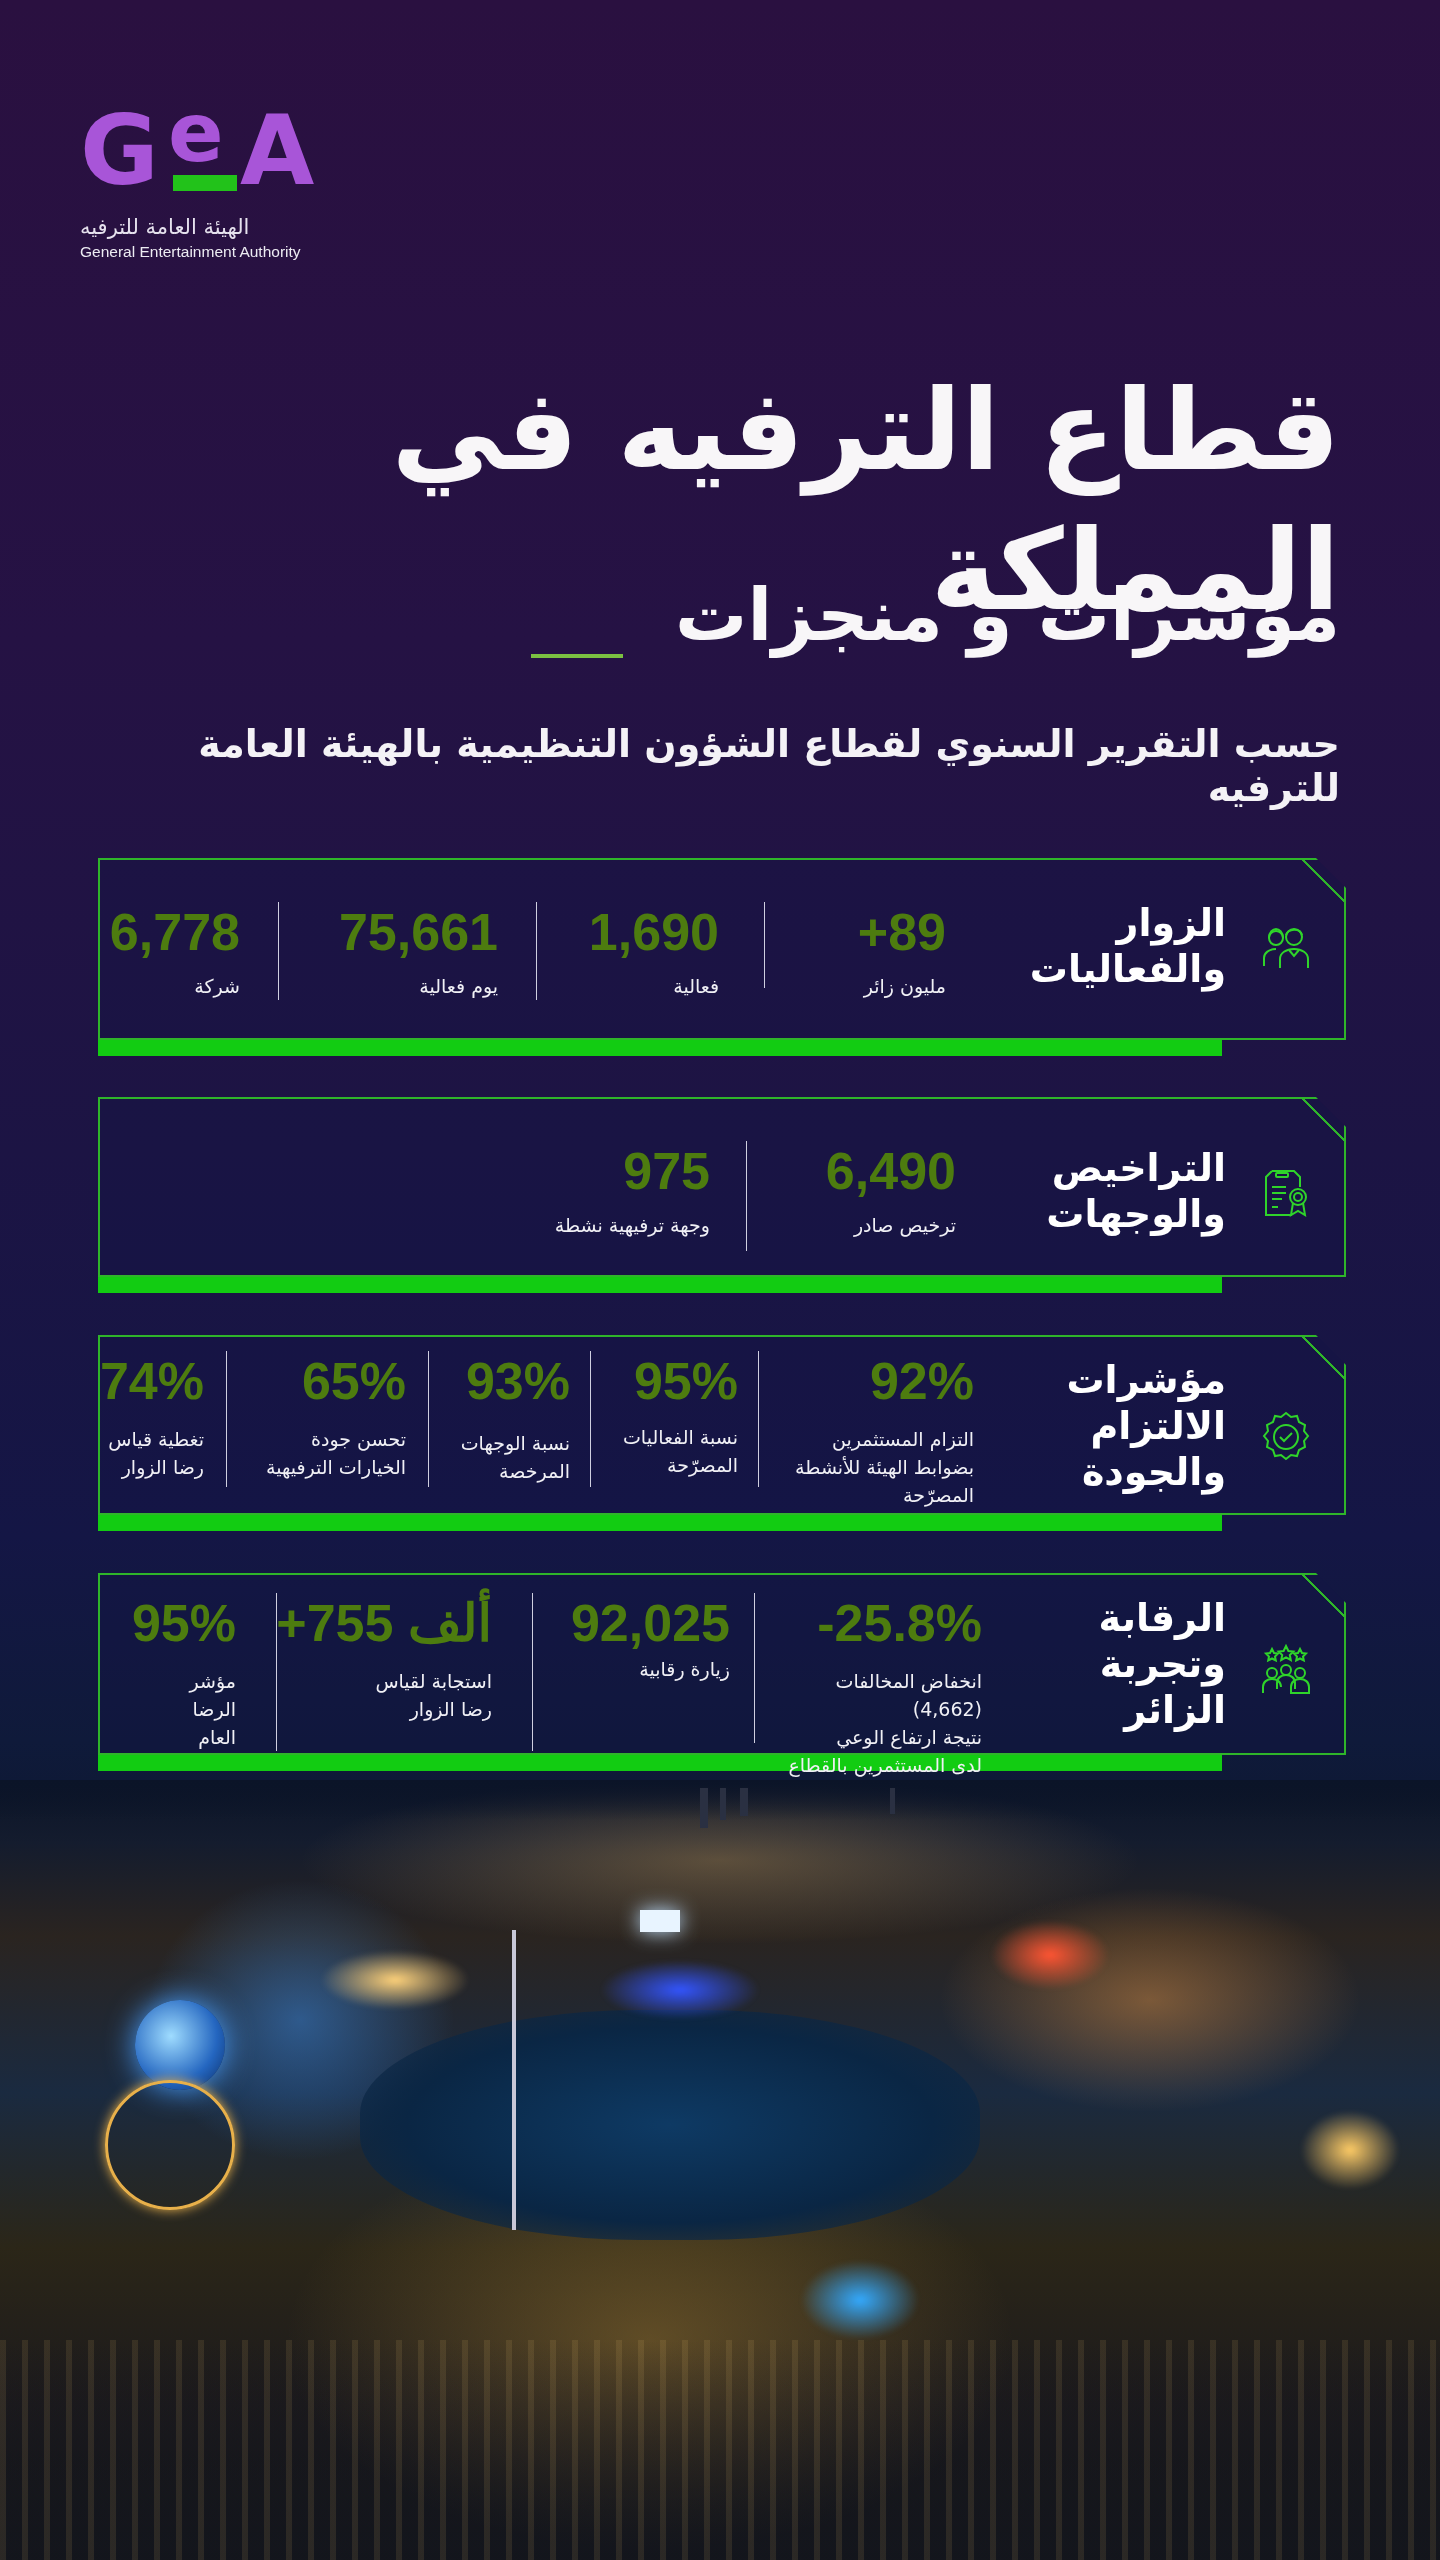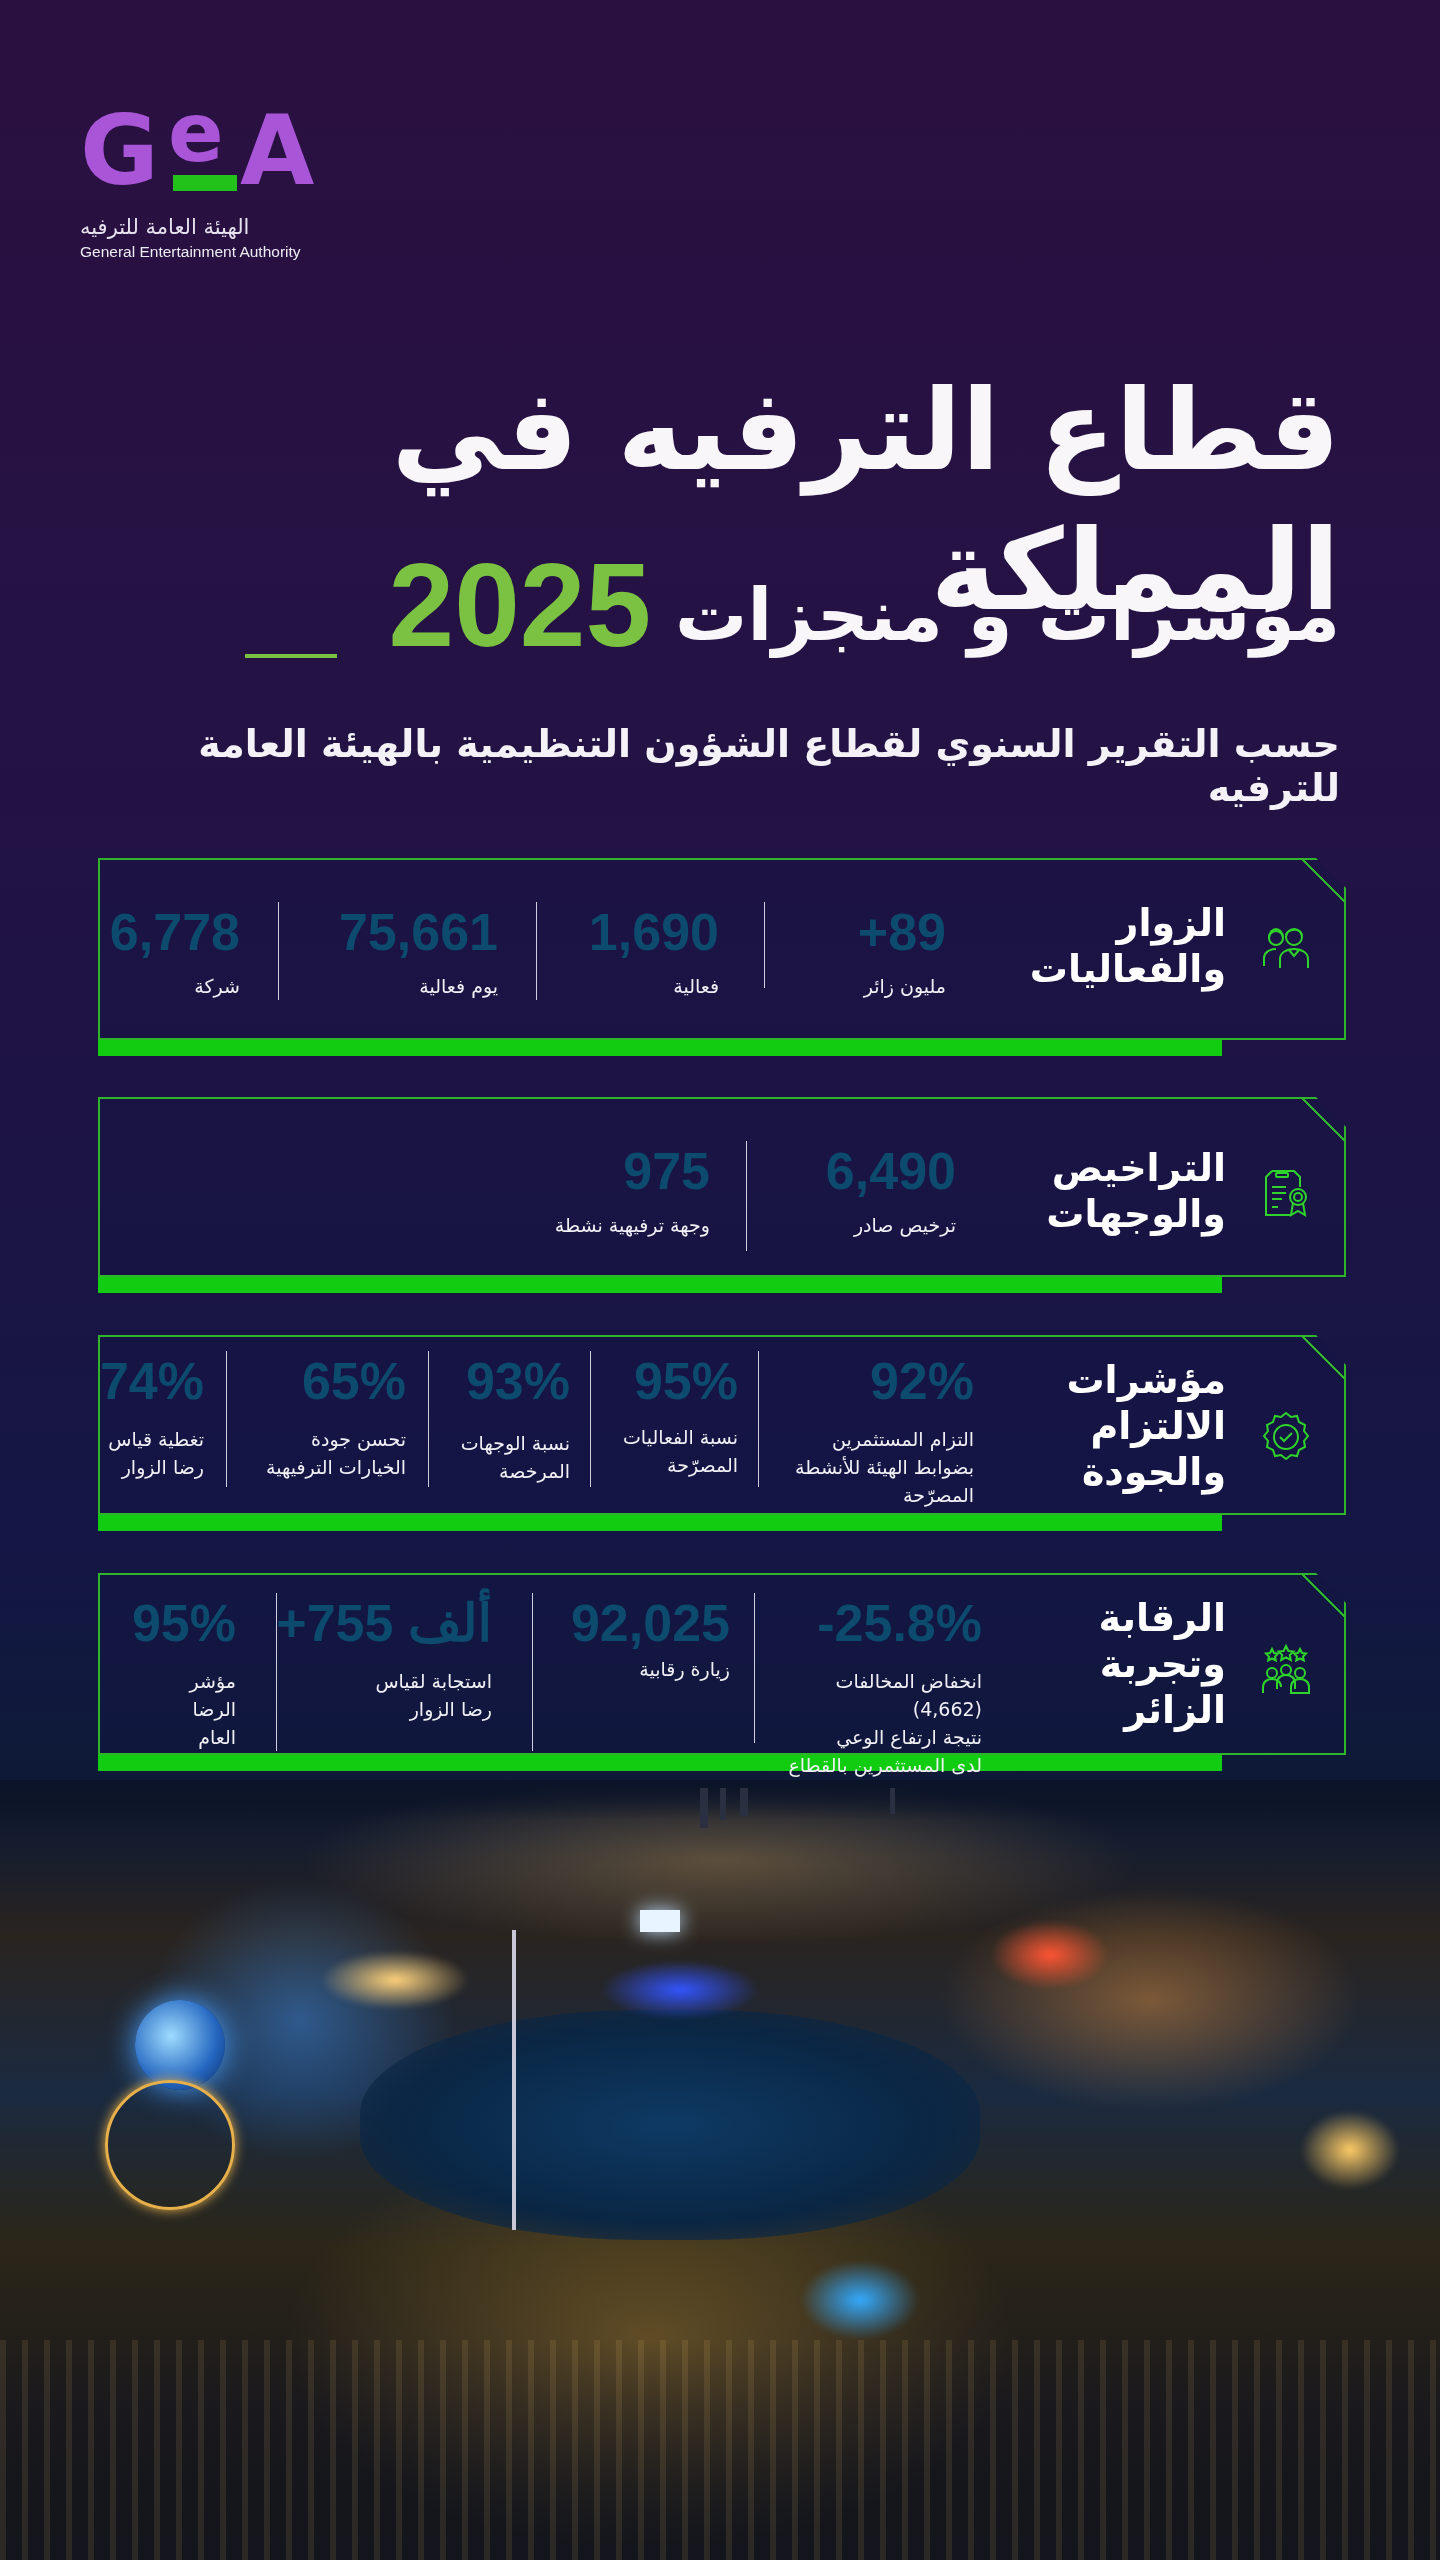--- a/index.html
+++ b/index.html
@@ -52,21 +52,21 @@
   }
   .card-bar { position: absolute; left: 0; height: 16px; width: 1124px; background: #12cc12; }
   .card-icon { position: absolute; right: 32px; width: 56px; height: 56px; }
   .card-heading {
     position: absolute; right: 120px; text-align: right; direction: rtl;
     font-size: 38px; font-weight: bold; color: #ffffff; line-height: 46px;
   }
   .stats { position: absolute; display: flex; flex-direction: row-reverse; }
   .stat { display: flex; flex-direction: column; align-items: flex-end; padding: 0 22px; border-left: 1.5px solid #cfcfe0; }
   .stat:last-child { border-left: none; }
-  .stat-value { font-size: 52px; font-weight: bold; color: #0c4a6e; font-family: "Liberation Sans", sans-serif; line-height: 60px; white-space: nowrap; direction: ltr; text-align: center; }
+  .stat-value { font-size: 52px; font-weight: bold; color: #4d7c0f; font-family: "Liberation Sans", sans-serif; line-height: 60px; white-space: nowrap; direction: ltr; text-align: center; }
   .stat-label { font-size: 19px; color: #f0f0f5; direction: rtl; text-align: right; line-height: 28px; margin-top: 10px; white-space: pre-line; }
 
   .photo { position: absolute; left: 0; top: 1780px; width: 1440px; height: 780px; overflow: hidden;
     background:
       radial-gradient(ellipse 360px 120px at 700px 330px, rgba(40,120,200,0.55), transparent 70%),
       radial-gradient(ellipse 220px 200px at 300px 240px, rgba(60,140,230,0.5), transparent 70%),
       radial-gradient(ellipse 300px 160px at 1150px 220px, rgba(230,150,70,0.45), transparent 70%),
       radial-gradient(ellipse 520px 300px at 650px 560px, rgba(210,160,60,0.35), transparent 70%),
       radial-gradient(ellipse 600px 120px at 720px 80px, rgba(220,170,90,0.35), transparent 70%),
       linear-gradient(180deg, #0b1428 0%, #141c2e 8%, #2a2420 20%, #1a2a40 40%, #2b2618 60%, #1c1a1c 80%, #121418 100%);
@@ -93,21 +93,20 @@
     <span class="logo-a">A</span>
     <span class="logo-bar"></span>
   </div>
   <div class="logo-ar">الهيئة العامة للترفيه</div>
   <div class="logo-en">General Entertainment Authority</div>
 </div>
 
 <div class="title-1">قطاع الترفيه في المملكة</div>
 <div class="title-2">
   <span class="txt">مؤشرات و منجزات</span>
-  <span class="year">2025</span>
   <span class="dash"></span>
 </div>
 <div class="subtitle">حسب التقرير السنوي لقطاع الشؤون التنظيمية بالهيئة العامة للترفيه</div>
 
 <div class="card" style="top:858px; height:200px;">
   <div class="card-box" style="height:182px;"></div>
   <div class="card-bar" style="top:182px;"></div>
   <svg class="card-icon" style="top:62px;" viewBox="0 0 56 56" fill="none" stroke="#2fd42a" stroke-width="2">
     <circle cx="18" cy="18" r="7"></circle>
       <path d="M11 18c0-6 4-9 7-9s7 3 7 9"></path>

